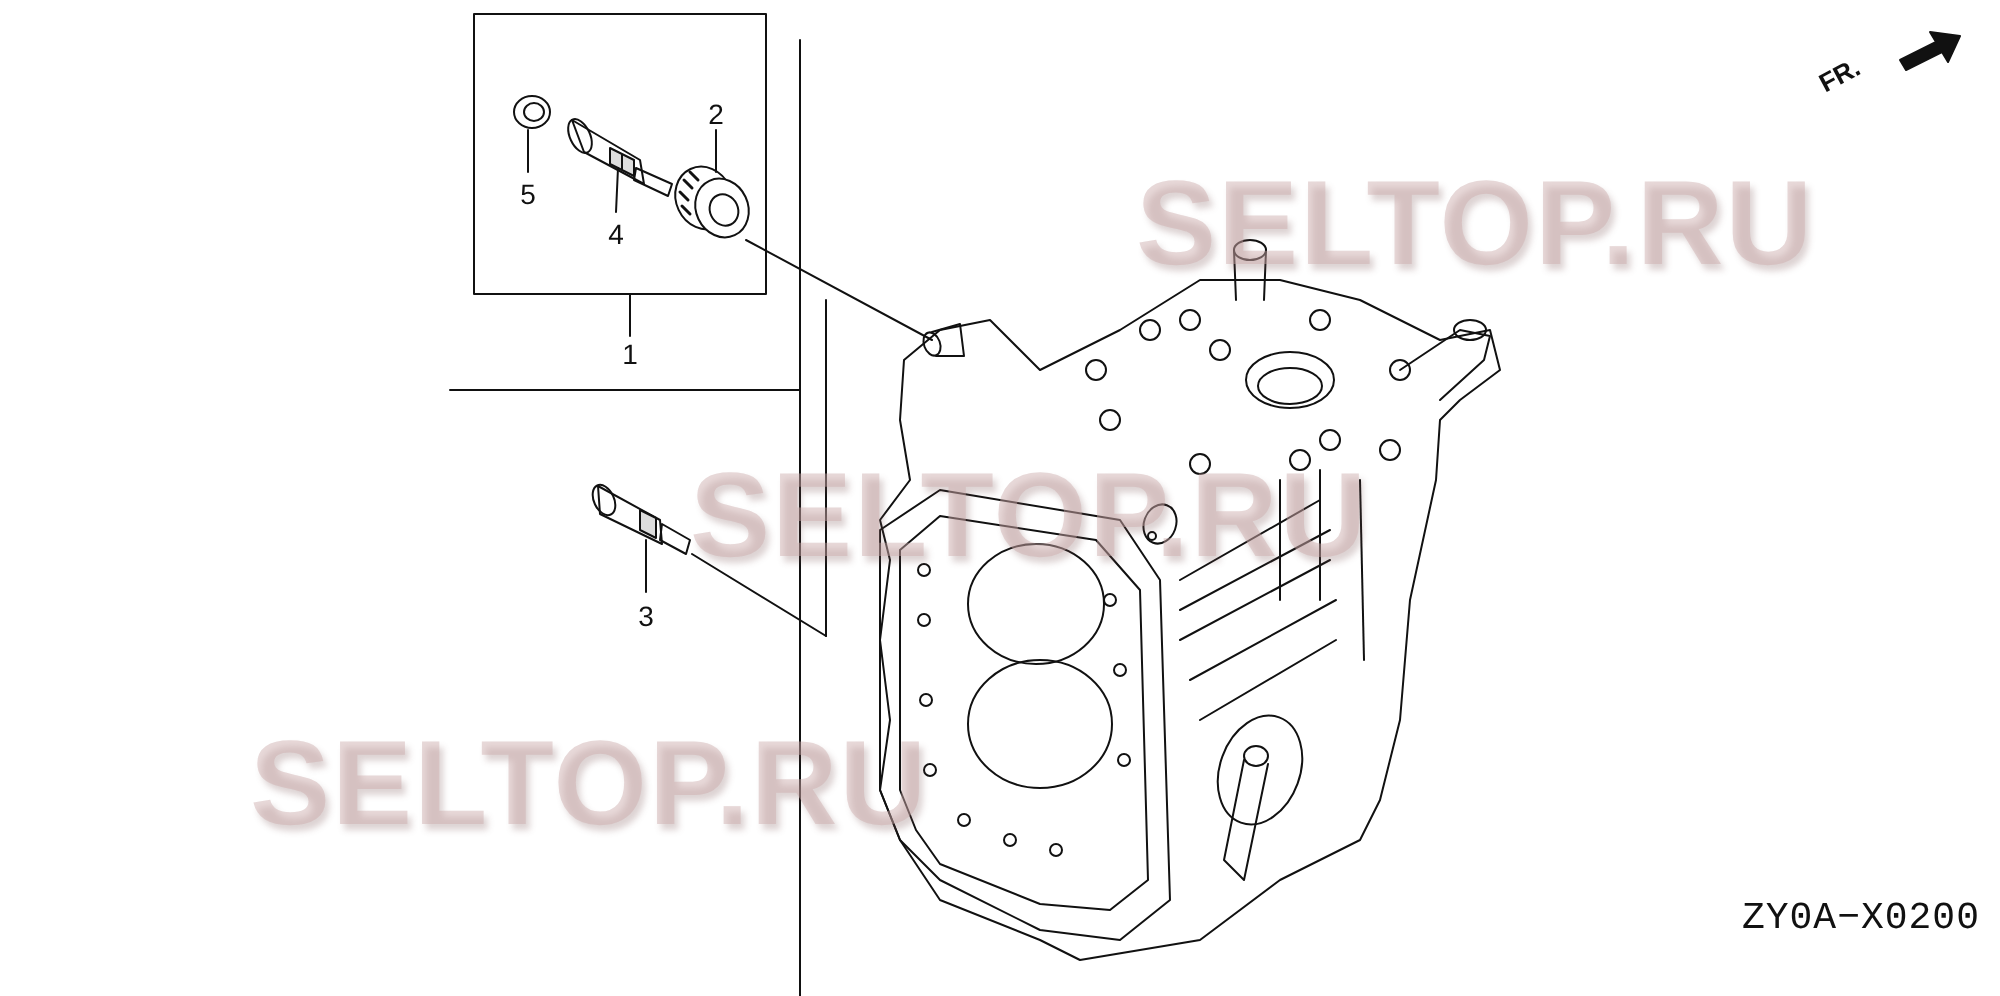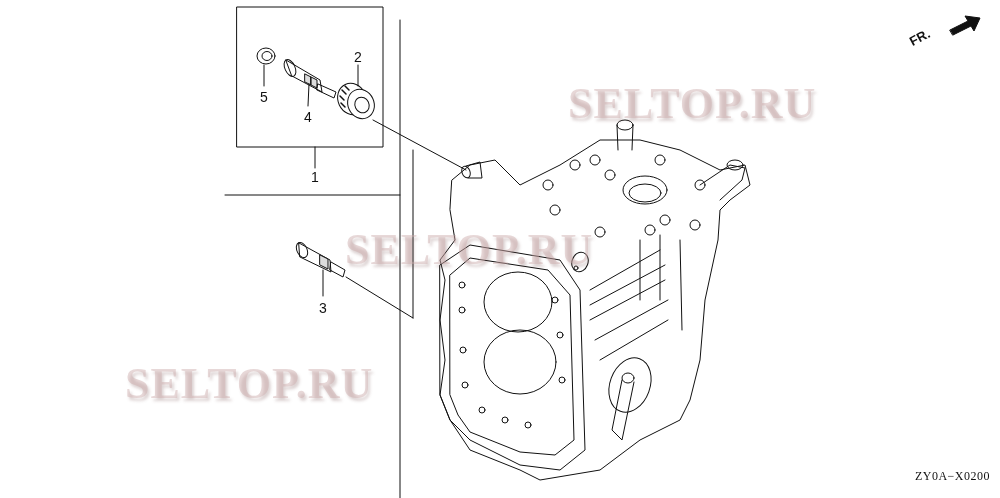--- a/index.html
+++ b/index.html
@@ -1,21 +1,21 @@
 <!DOCTYPE html>
 <html><head>
 <meta charset="utf-8">
 <style>
   html, body { margin: 0; padding: 0; background: #ffffff; }
   body { width: 1000px; height: 498px; position: relative; overflow: hidden; font-family: "Liberation Sans", sans-serif; }
   #stage { position: absolute; left: 0; top: 0; width: 1000px; height: 498px; }
   svg { position: absolute; left: 0; top: 0; }
   .callout { position: absolute; font-family: "Liberation Sans", sans-serif; font-size: 14px; color: #111; line-height: 1; transform: translate(-50%, -50%); cursor: pointer; }
-  .watermark { position: absolute; font-family: Liberation Serif, serif; font-weight: bold; font-size: 44px; letter-spacing: 1px; color: rgba(205,170,170,0.45); text-shadow: 2px 3px 3px rgba(120,80,80,0.25); white-space: nowrap; pointer-events: none; line-height: 1; }
-  .diagram-code { position: absolute; right: 10px; bottom: 14px; font-family: Liberation Serif, serif; font-size: 12px; color: #111; letter-spacing: 0.5px; }
+  .watermark { position: absolute; font-family: Liberation Sans, sans-serif; font-weight: bold; font-size: 60px; letter-spacing: 1px; color: rgba(205,170,170,0.45); text-shadow: 2px 3px 3px rgba(120,80,80,0.25); white-space: nowrap; pointer-events: none; line-height: 1; }
+  .diagram-code { position: absolute; right: 10px; bottom: 28px; font-family: Liberation Mono, monospace; font-size: 19px; color: #111; letter-spacing: 0.5px; }
   .fr-label { position: absolute; left: 914px; top: 34px; font-family: "Liberation Sans", sans-serif; font-weight: bold; font-size: 13px; color: #111; transform: rotate(-28deg); transform-origin: left bottom; }
 </style>
 </head>
 <body>
 
 <div id="stage">
 
   <svg width="1000" height="498" viewBox="0 0 1000 498" fill="none" stroke="#111" stroke-width="1" stroke-linejoin="round" stroke-linecap="round">
 
     <g>

